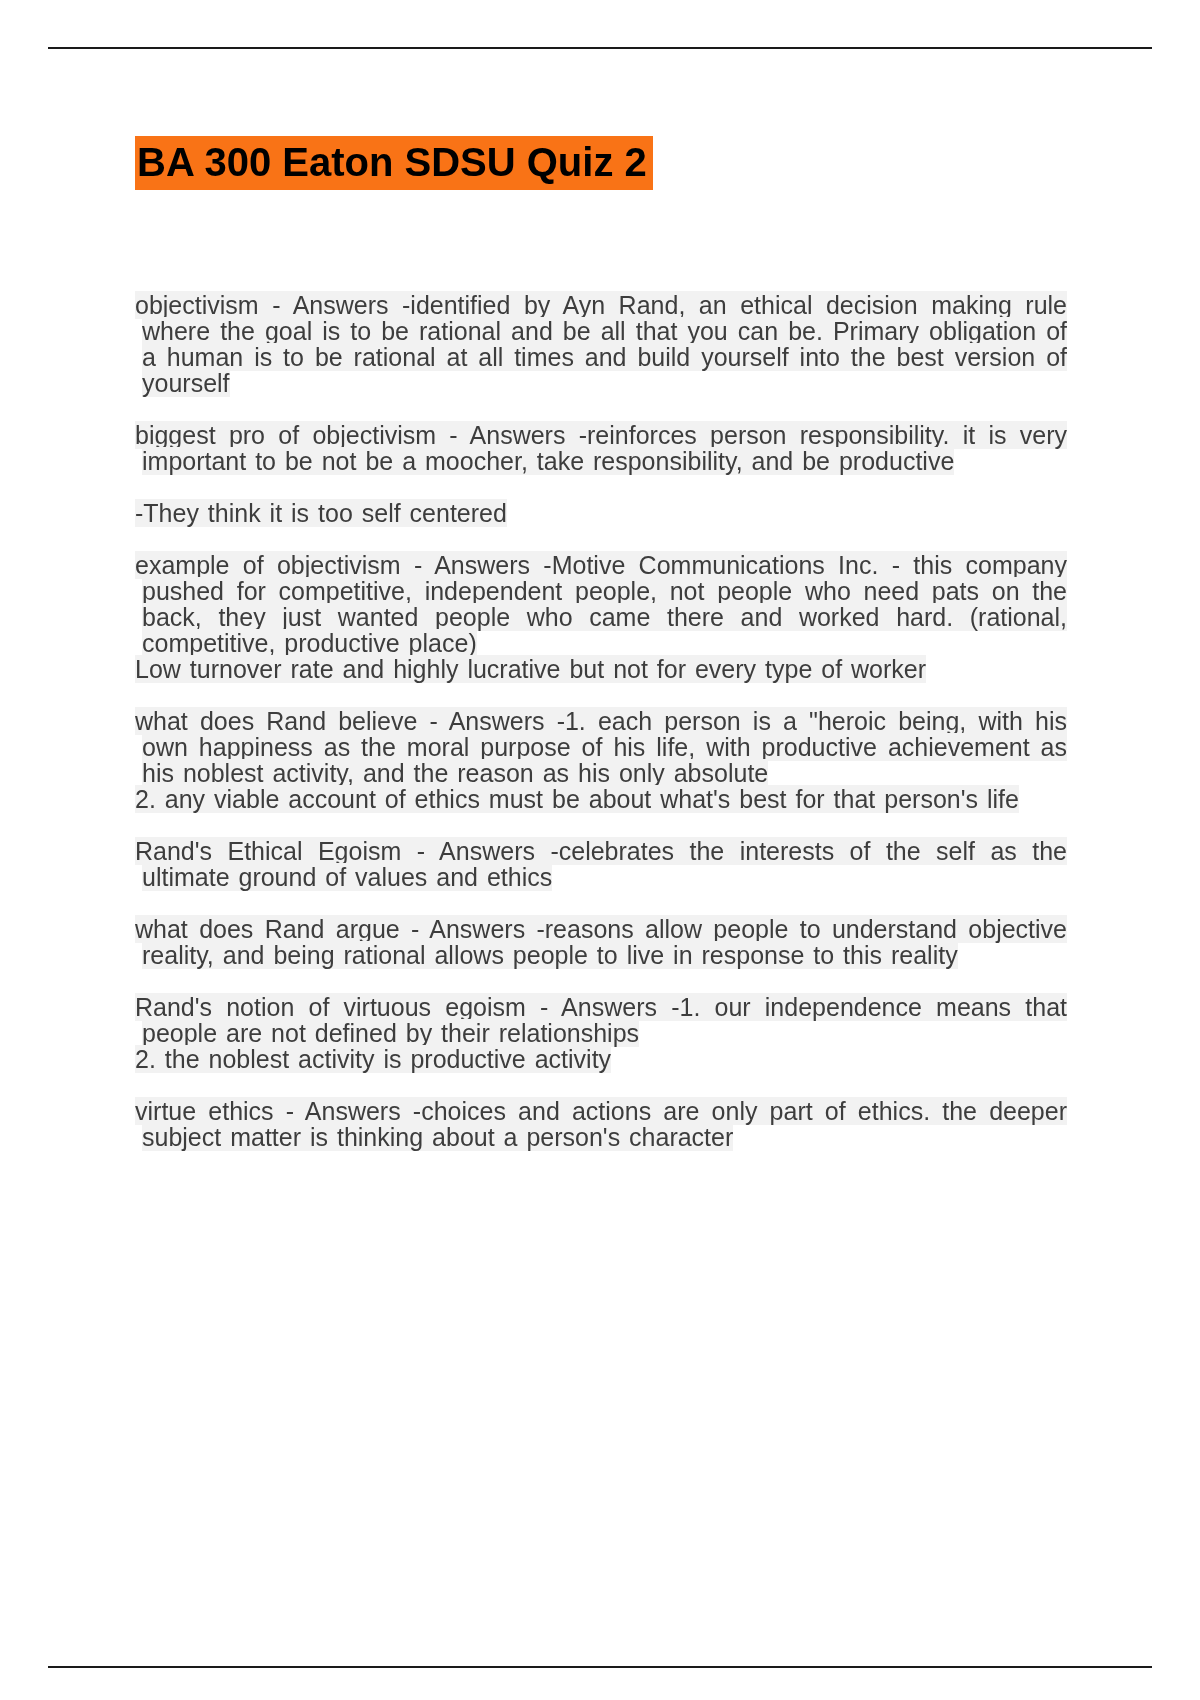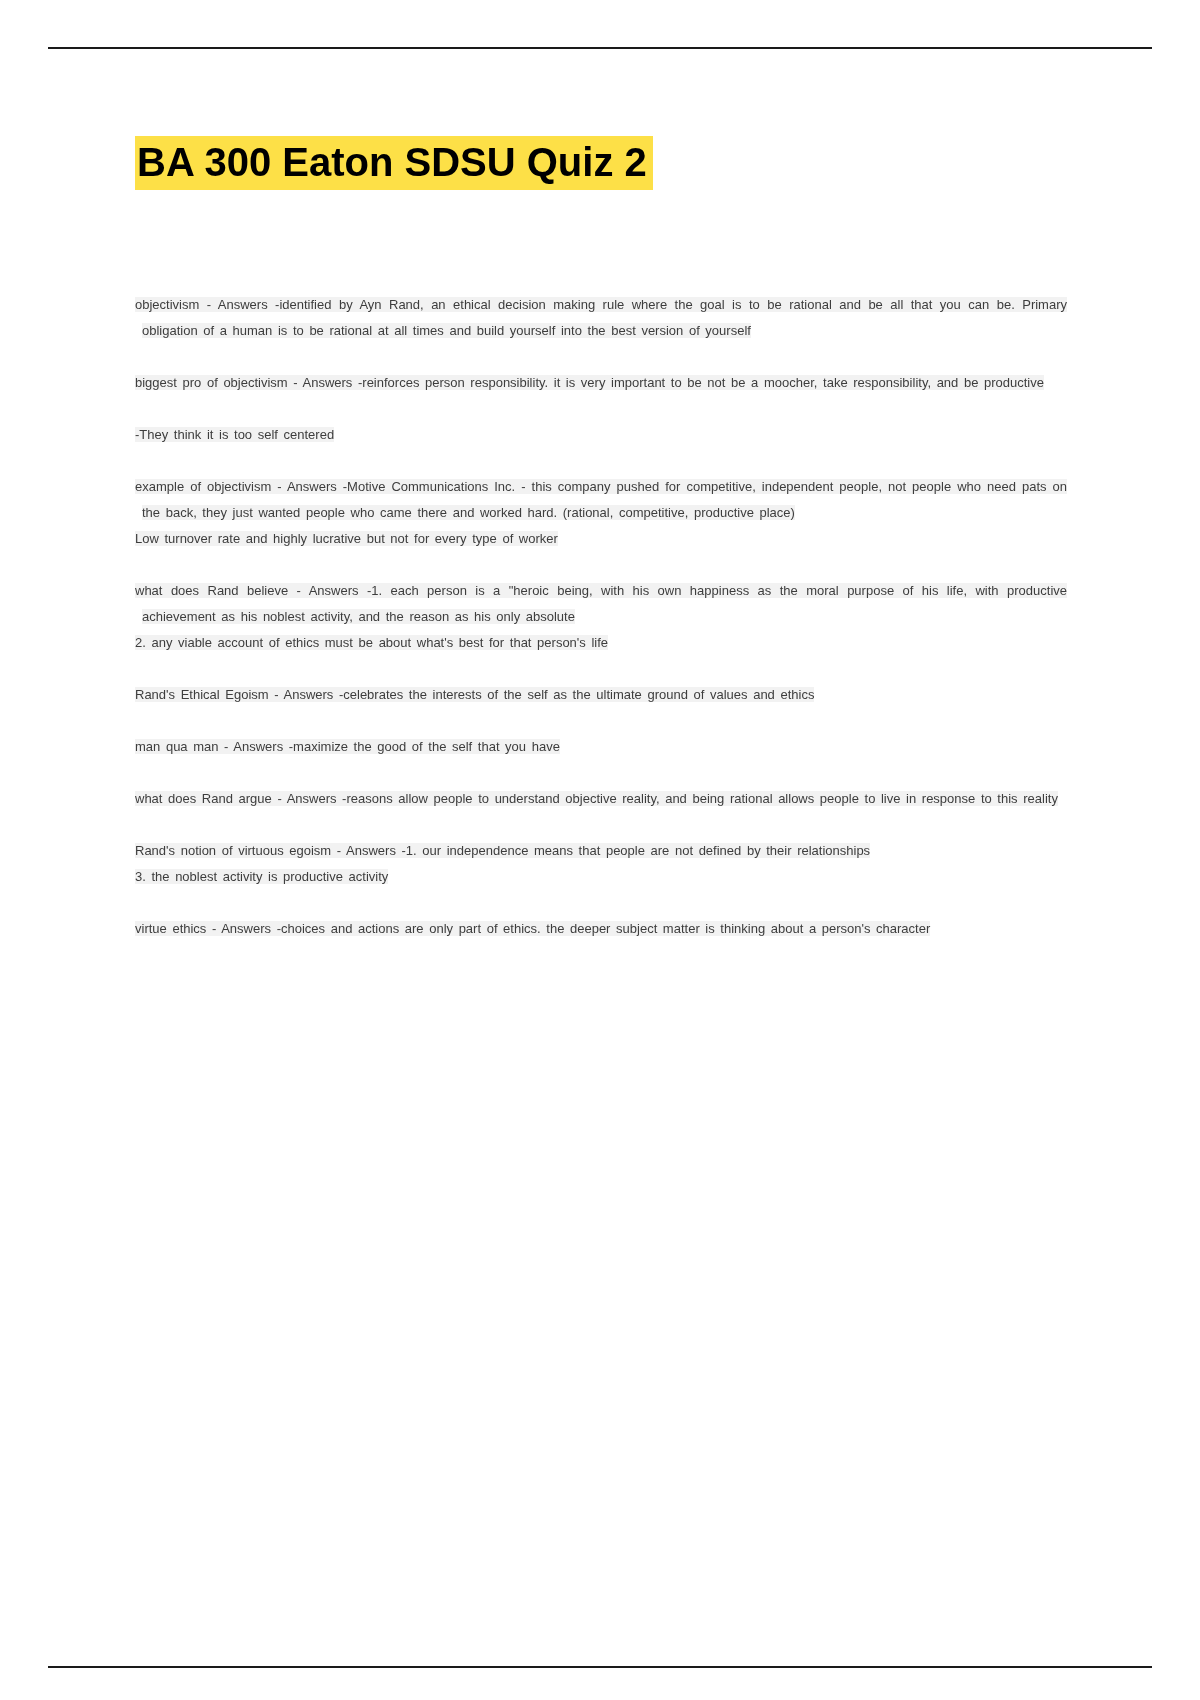--- a/index.html
+++ b/index.html
@@ -30,29 +30,29 @@
     width: 932px;
   }
   h1.doc-title {
     font-size: 40px;
     font-weight: bold;
     color: #000000;
     line-height: 1.2;
     margin-bottom: 102px;
   }
   .title-hl {
-    background: #fde047;
+    background: #f97316;
     display: inline-block;
     padding: 2px 6px 4px 2px;
   }
   .para {
     margin-bottom: 26px;
   }
   .para-block {
-    font-size: 13px;
+    font-size: 25px;
     line-height: 26px;
     color: #3d3d3d;
     text-align: justify;
     padding-left: 7px;
     text-indent: -7px;
     word-spacing: 2px;
   }
   .hl {
     background: #f2f2f2;
     box-decoration-break: clone;
@@ -81,28 +81,25 @@
           <div class="para-block"><span class="hl">Low turnover rate and highly lucrative but not for every type of worker</span></div>
         </div>
         <div class="para">
           <div class="para-block"><span class="hl">what does Rand believe - Answers -1. each person is a "heroic being, with his own happiness as the moral purpose of his life, with productive achievement as his noblest activity, and the reason as his only absolute</span></div>
           <div class="para-block"><span class="hl">2. any viable account of ethics must be about what's best for that person's life</span></div>
         </div>
         <div class="para">
           <div class="para-block"><span class="hl">Rand's Ethical Egoism - Answers -celebrates the interests of the self as the ultimate ground of values and ethics</span></div>
         </div>
         <div class="para">
-          <div class="para-block"><span class="hl">man qua man - Answers -maximize the good of the self that you have</span></div>
-        </div>
-        <div class="para">
           <div class="para-block"><span class="hl">what does Rand argue - Answers -reasons allow people to understand objective reality, and being rational allows people to live in response to this reality</span></div>
         </div>
         <div class="para">
           <div class="para-block"><span class="hl">Rand's notion of virtuous egoism - Answers -1. our independence means that people are not defined by their relationships</span></div>
-          <div class="para-block"><span class="hl">3. the noblest activity is productive activity</span></div>
+          <div class="para-block"><span class="hl">2. the noblest activity is productive activity</span></div>
         </div>
         <div class="para">
           <div class="para-block"><span class="hl">virtue ethics - Answers -choices and actions are only part of ethics. the deeper subject matter is thinking about a person's character</span></div>
         </div>
       </div>
   </div>
   <div class="rule rule-bottom"></div>
 </div>
 
 </body></html>

